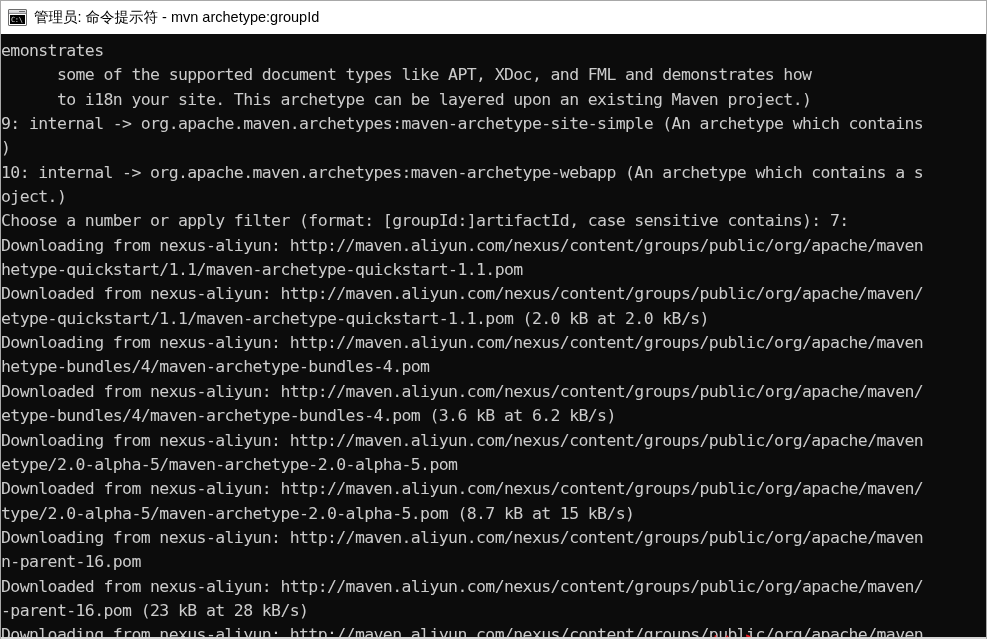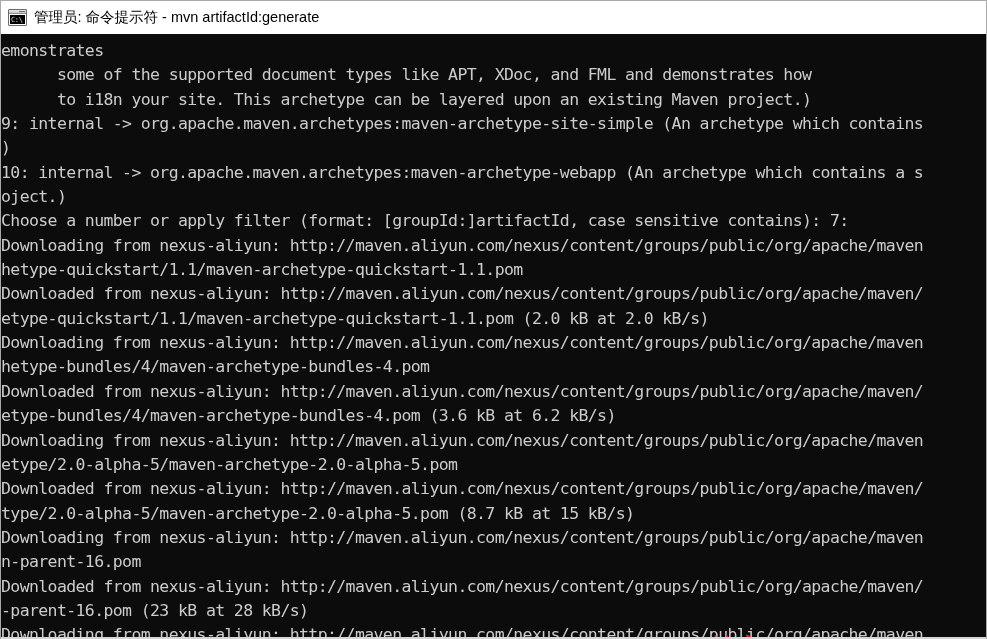--- a/index.html
+++ b/index.html
@@ -141,21 +141,21 @@
 </head>
 <body>
 
 <div id="window">
 
   <div id="titlebar">
     <span id="cmd-icon">
       <span class="bar"></span>
       <span class="screen">C:\</span>
     </span>
-    <span id="window-title">管理员: 命令提示符 - mvn  artifactId:generate</span>
+    <span id="window-title">管理员: 命令提示符 - mvn  archetype:groupId</span>
   </div>
 
   <div id="console">
     <pre id="console-text">emonstrates
       some of the supported document types like APT, XDoc, and FML and demonstrates how
       to i18n your site. This archetype can be layered upon an existing Maven project.)
 9: internal -&gt; org.apache.maven.archetypes:maven-archetype-site-simple (An archetype which contains
 )
 10: internal -&gt; org.apache.maven.archetypes:maven-archetype-webapp (An archetype which contains a s
 oject.)

